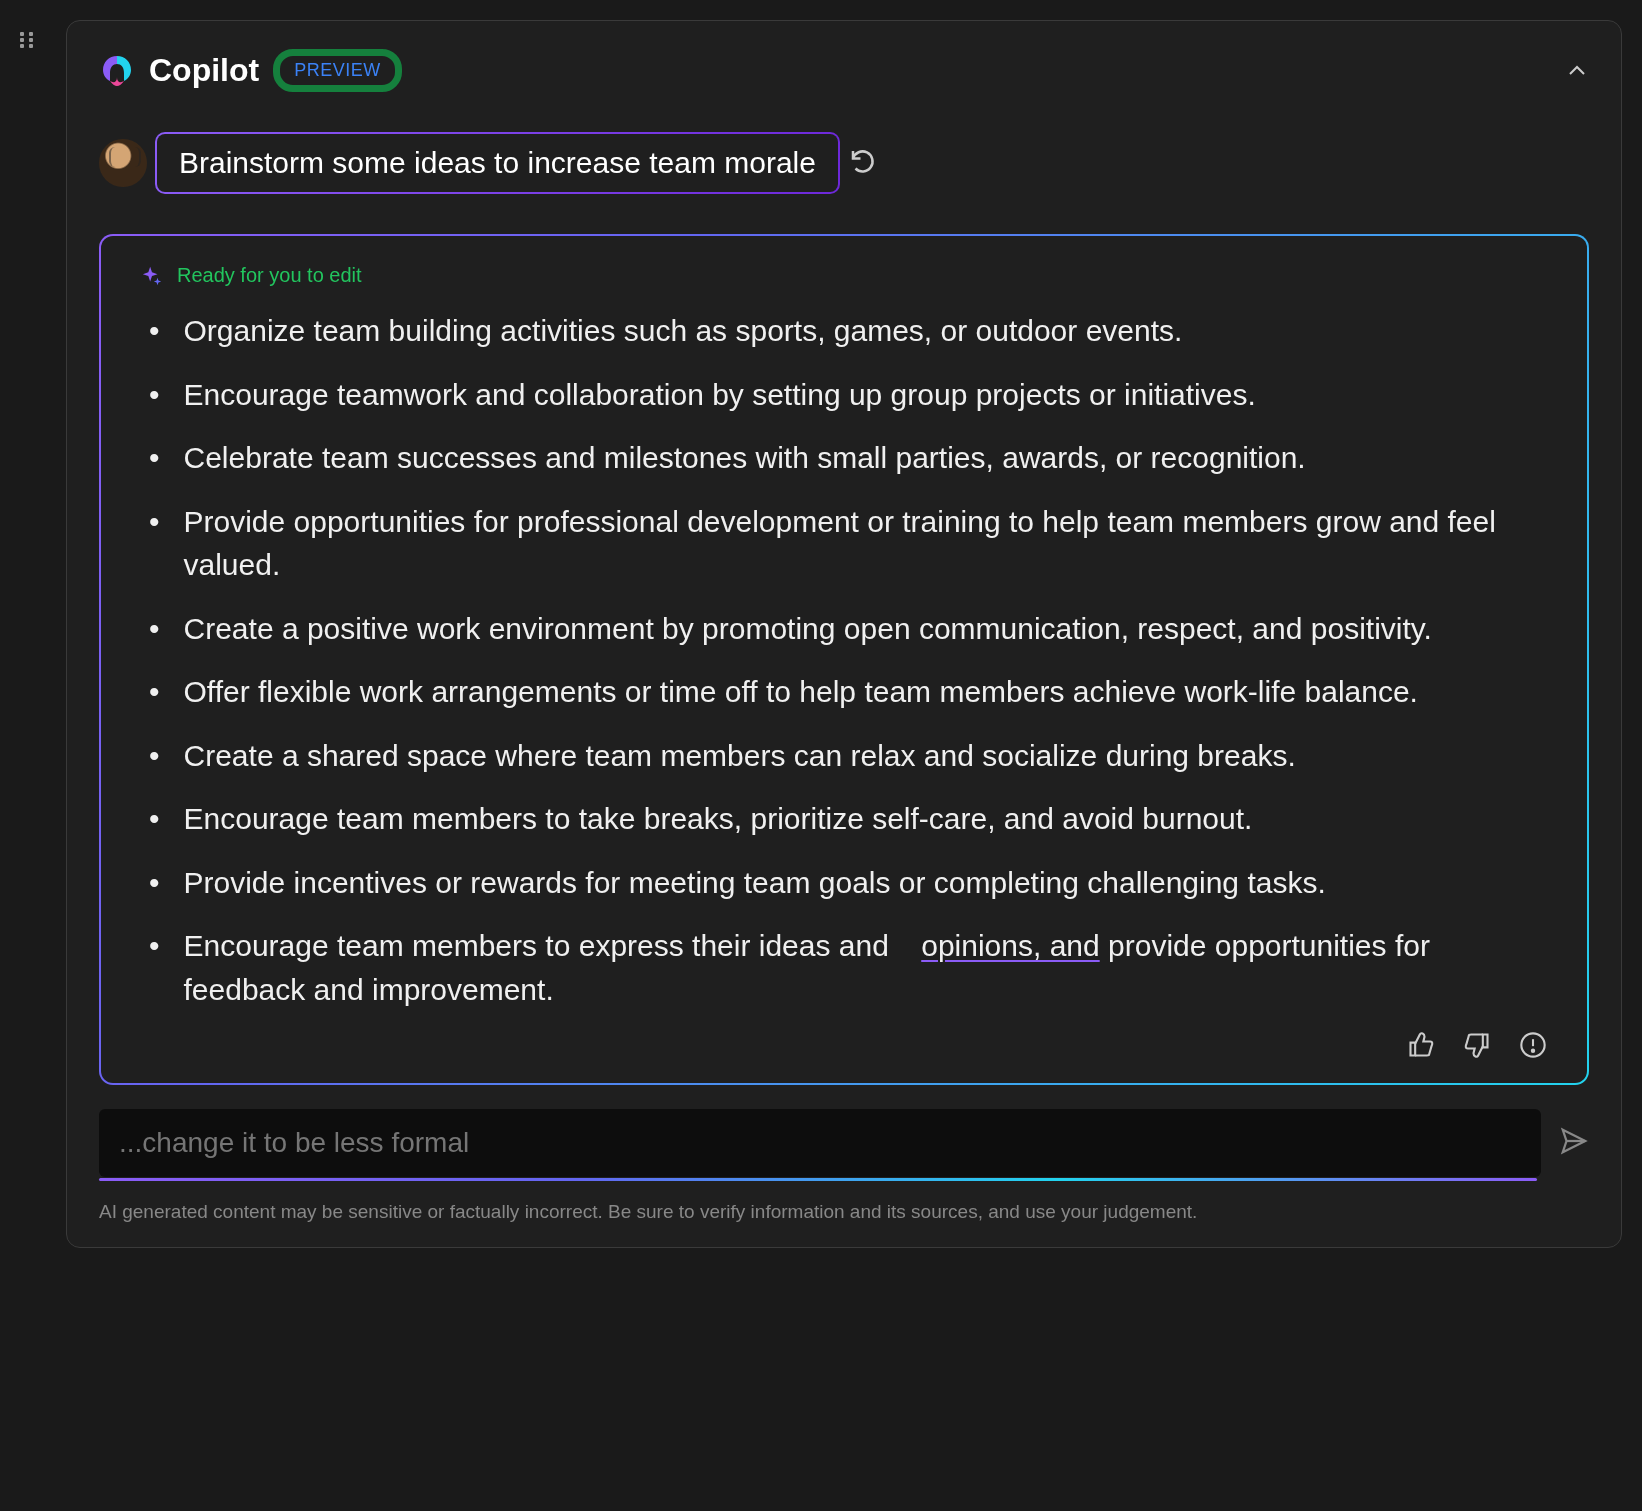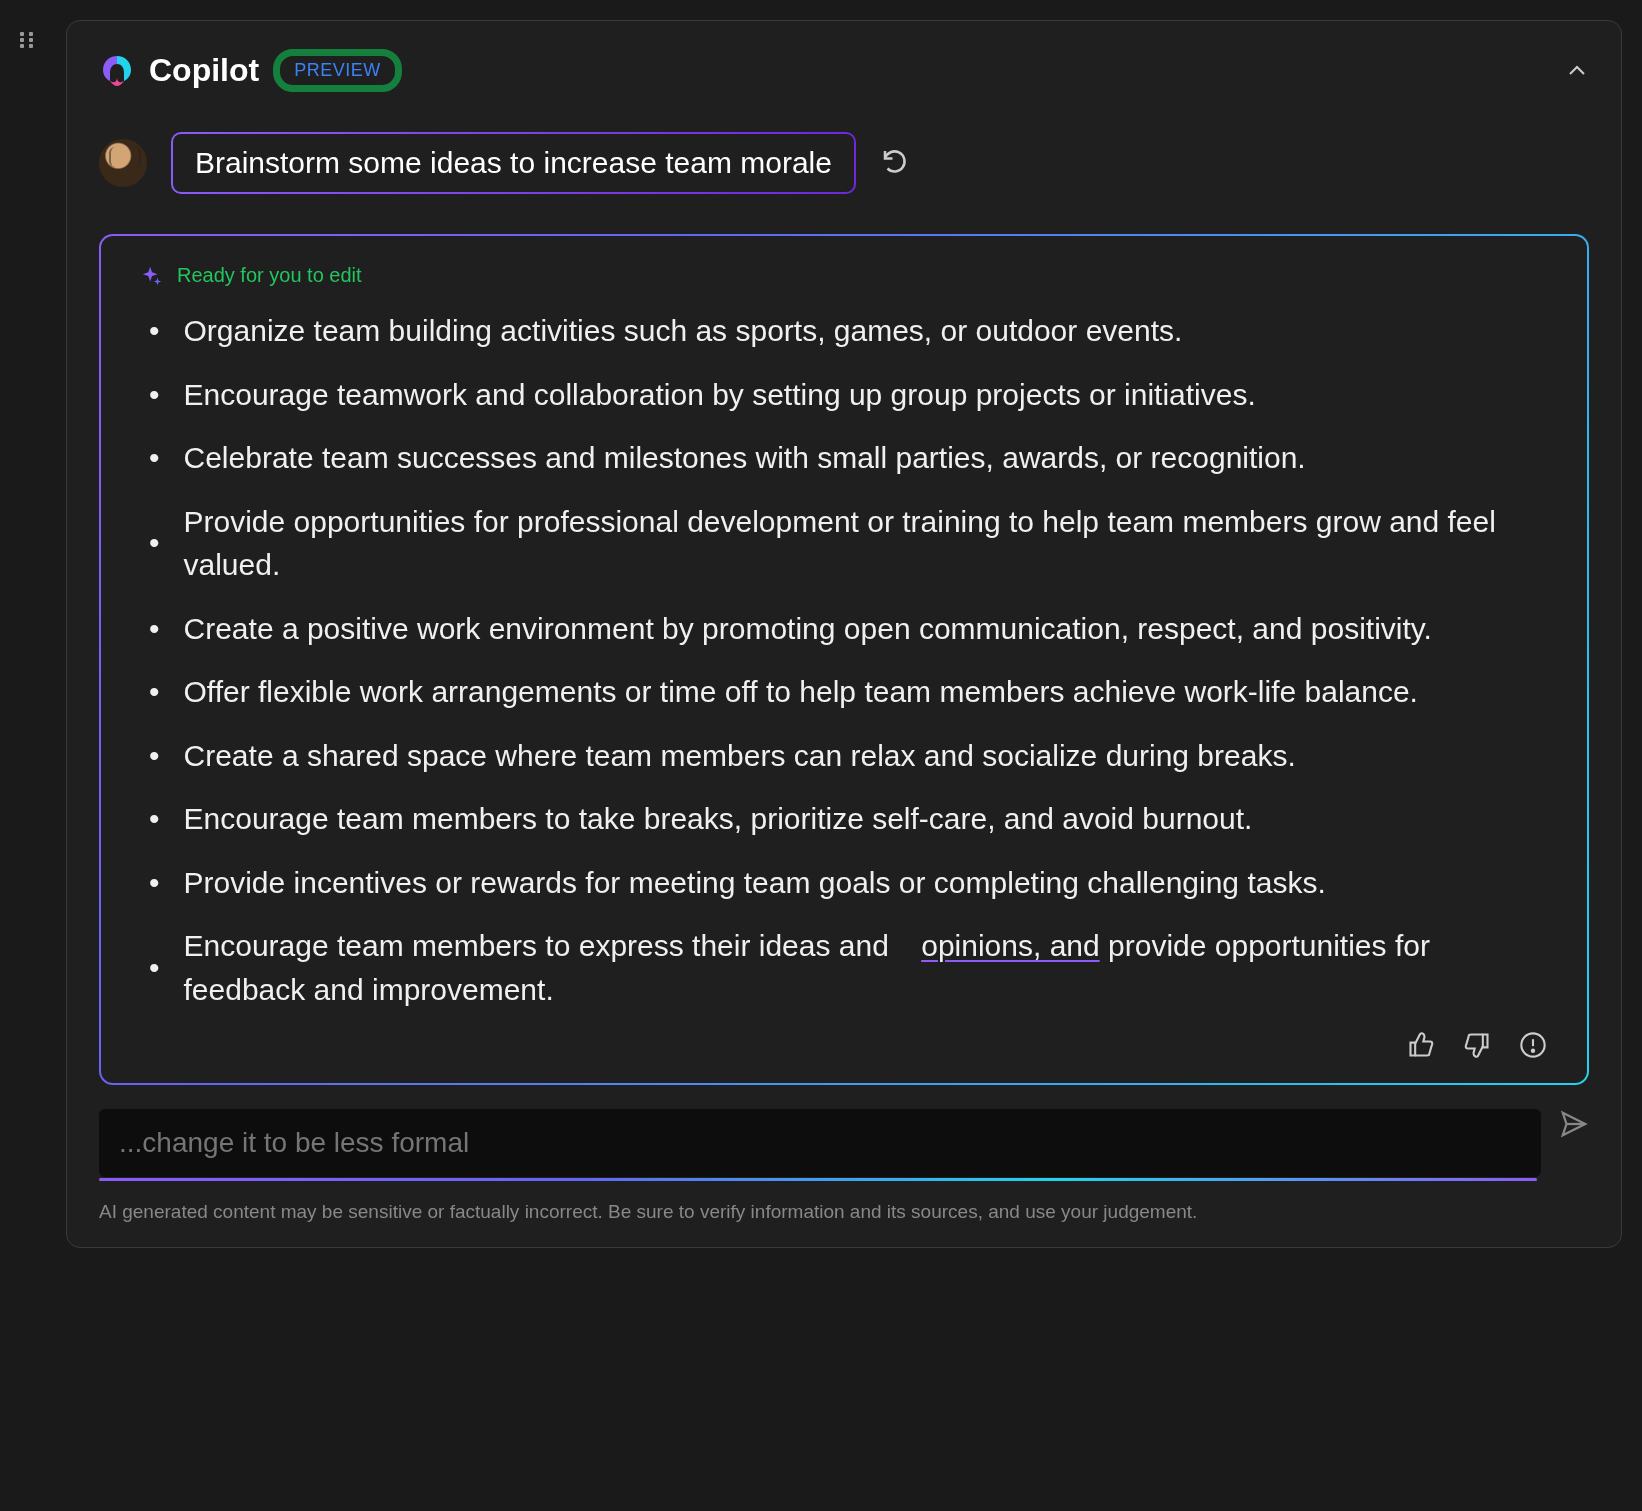--- a/index.html
+++ b/index.html
@@ -71,21 +71,21 @@
 }
 .chevron {
   width: 24px;
   height: 24px;
   stroke: #ccc;
   cursor: pointer;
 }
 .prompt-row {
   display: flex;
   align-items: center;
-  gap: 24px;
+  gap: 8px;
   margin-bottom: 40px;
 }
 .avatar {
   width: 48px;
   height: 48px;
   border-radius: 50%;
   background: radial-gradient(circle at 40% 35%, #d4a574 28%, #3a2818 32%);
   position: relative;
   overflow: hidden;
 }
@@ -146,21 +146,21 @@
 }
 .ready-text {
   font-size: 20px;
   color: #22c55e;
 }
 .idea-list {
   list-style: none;
 }
 .idea-list li {
   display: flex;
-  align-items: center;
+  align-items: flex-start;
   gap: 24px;
   font-size: 30px;
   line-height: 1.45;
   color: #f0f0f0;
   margin-bottom: 20px;
 }
 .idea-list li::before {
   content: "•";
   font-size: 30px;
   color: #f0f0f0;
@@ -182,21 +182,21 @@
 }
 .feedback-row svg {
   width: 28px;
   height: 28px;
   stroke: #ccc;
   fill: none;
   cursor: pointer;
 }
 .input-row {
   display: flex;
-  align-items: flex-start;
+  align-items: center;
   gap: 18px;
   position: relative;
   padding-bottom: 2px;
 }
 .input-box {
   flex: 1;
   background: #0d0d0d;
   border: none;
   border-radius: 6px;
   padding: 18px 20px;

